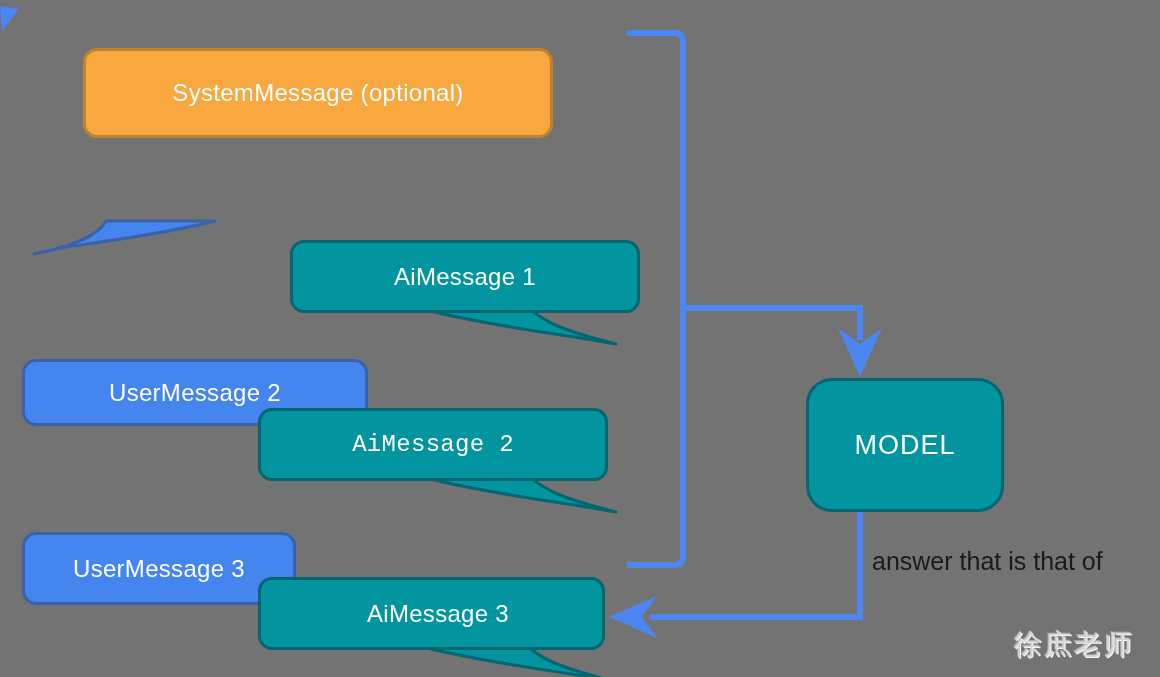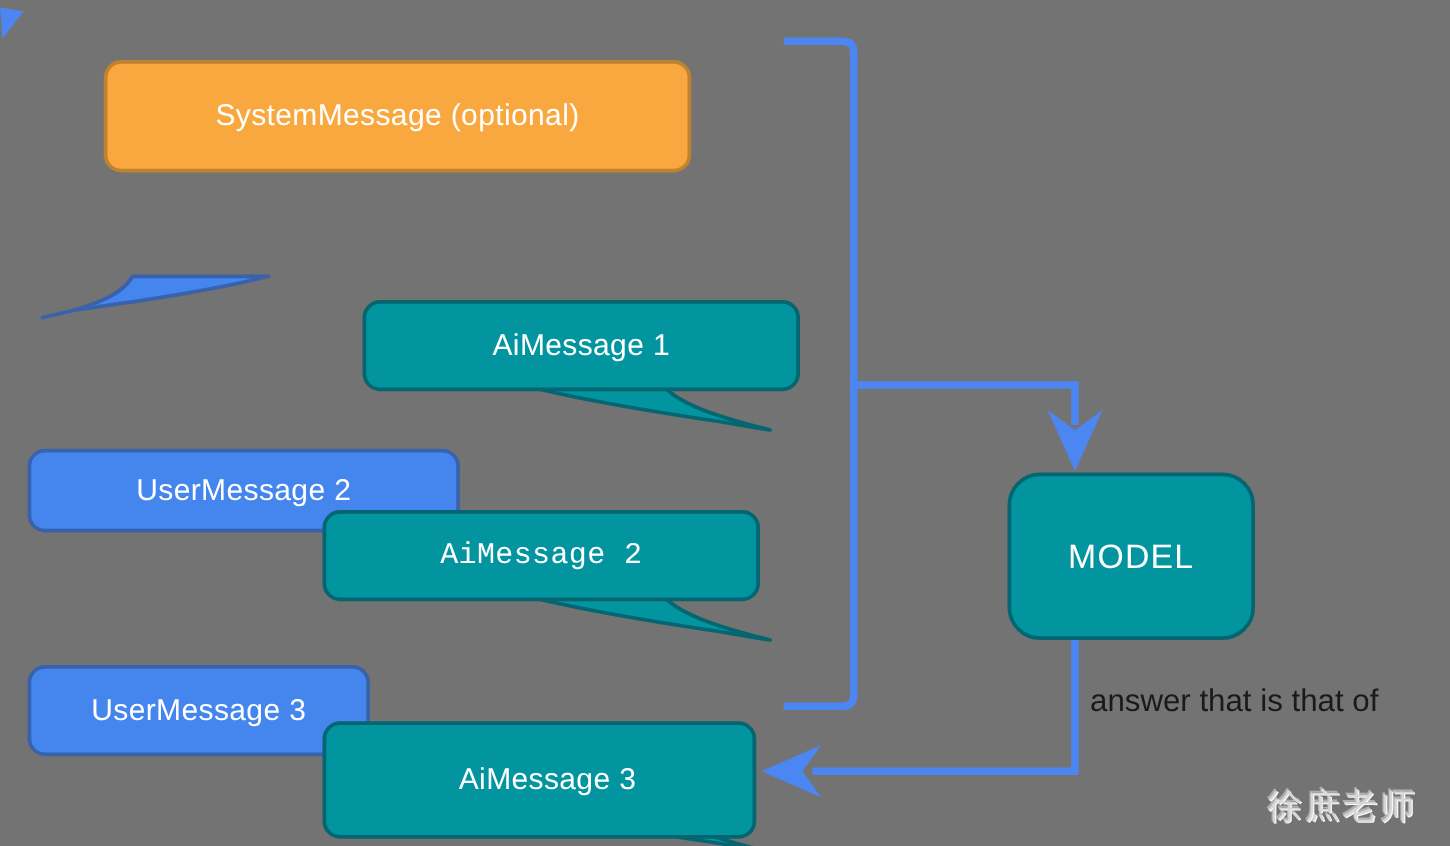--- a/index.html
+++ b/index.html
@@ -15,21 +15,21 @@
   }
   .bubble.system{background:#f8a83e;border:3px solid #bf8330;}
   .bubble.user{background:#4485ee;border:3px solid #3a62aa;}
   .bubble.ai{background:#0295a0;border:3px solid #056570;}
   #system-msg{left:83px;top:48px;width:470px;height:90px;}
   #user-msg-1{left:22px;top:153px;width:346px;height:73px;}
   #ai-msg-1{left:258px;top:240px;width:350px;height:73px;margin-left:32px;}
   #user-msg-2{left:22px;top:323px;width:346px;height:67px;margin-top:36px;}
   #ai-msg-2{left:258px;top:408px;width:350px;height:73px;font-family:Liberation Mono, monospace;}
   #user-msg-3{left:22px;top:492px;width:274px;height:73px;margin-top:40px;}
-  #ai-msg-3{left:258px;top:577px;width:347px;height:94px;padding-left:13px;}
+  #ai-msg-3{left:258px;top:577px;width:347px;height:73px;padding-left:13px;}
   #model-box{
     position:absolute;z-index:2;left:762px;top:378px;width:198px;height:134px;
     background:#0295a0;border:3px solid #056570;border-radius:26px;
     display:flex;align-items:center;justify-content:center;
     color:#ffffff;font-size:27px;letter-spacing:1px;box-sizing:border-box;margin-left:44px;
   }
   .annotation{
     position:absolute;z-index:2;color:#1a1a1a;font-size:25px;line-height:34px;white-space:nowrap;
   }
   #send-annotation{left:711px;top:222px;}

